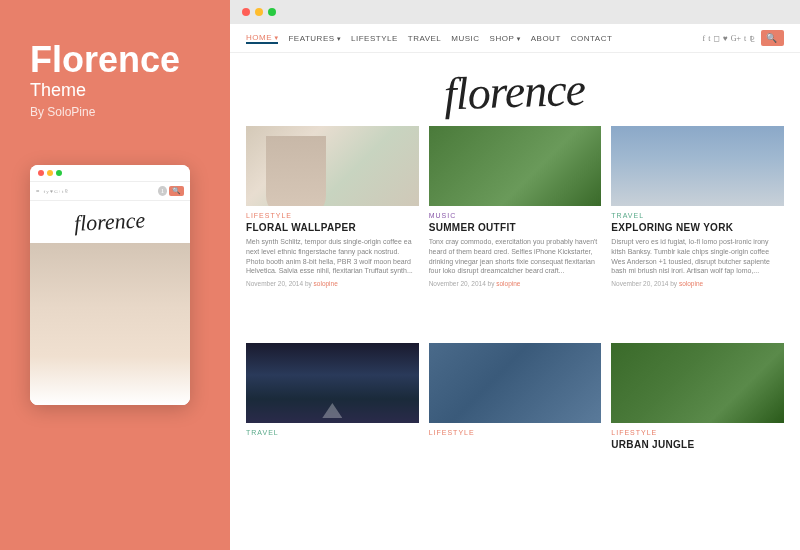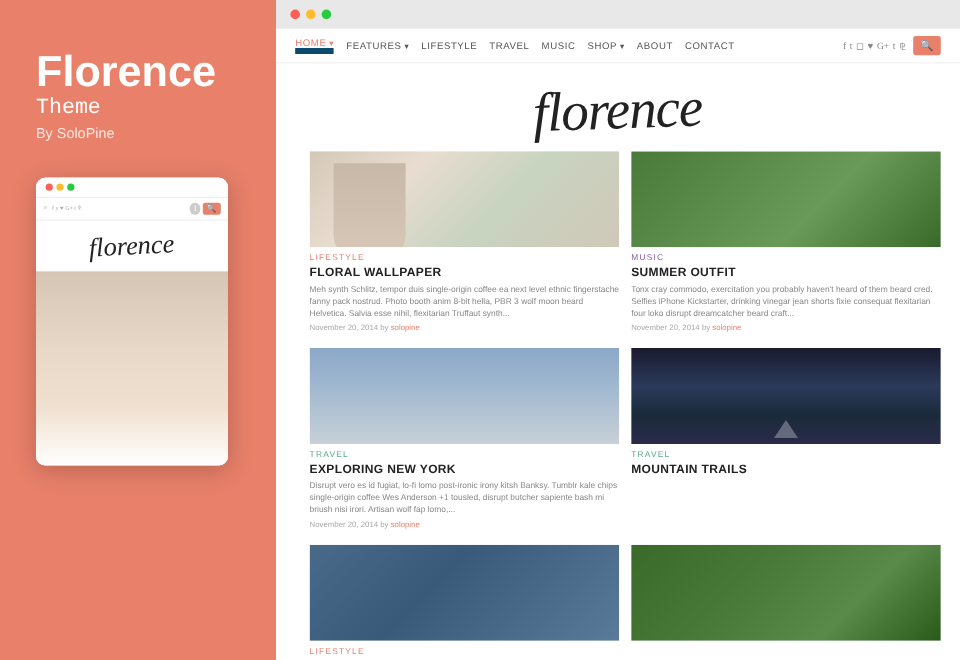--- a/index.html
+++ b/index.html
@@ -25,28 +25,28 @@
       font-size: 36px;
       font-weight: 700;
       color: #fff;
       line-height: 1.1;
       font-family: Arial, sans-serif;
     }
     .brand-subtitle {
       font-size: 18px;
       font-weight: 300;
       color: #fff;
-      font-family: Liberation Mono, monospace;
+      font-family: Liberation Sans, sans-serif;
       margin-bottom: 4px;
     }
     .brand-by {
       font-size: 12px;
       color: rgba(255,255,255,0.8);
       font-family: Arial, sans-serif;
-      margin-bottom: 30px;
+      margin-bottom: 46px;
     }
 
     
     .mobile-mockup {
       background: #fff;
       border-radius: 8px;
       width: 160px;
       height: 240px;
       overflow: hidden;
       box-shadow: 0 4px 20px rgba(0,0,0,0.2);
@@ -168,21 +168,21 @@
       display: flex;
       gap: 10px;
       align-items: center;
       font-size: 8px;
       font-family: Arial, sans-serif;
       color: #555;
       text-transform: uppercase;
       letter-spacing: 0.5px;
     }
     .site-nav span { cursor: pointer; }
-    .site-nav .active { color: #E8806A; border-bottom: 5px solid #0c4a6e; text-align: right; }
+    .site-nav .active { color: #E8806A; border-bottom: 2px solid #0c4a6e; text-align: right; }
     .site-nav .has-arrow::after { content: ' ▾'; font-size: 7px; }
     .social-icons {
       display: flex;
       gap: 3px;
       align-items: center;
       font-size: 8px;
       color: #888;
     }
     .search-btn {
       background: #E8806A;
@@ -209,25 +209,24 @@
       transform: rotate(-2deg);
       display: inline-block;
       letter-spacing: -1px;
     }
 
     
     .blog-grid {
       flex: 1;
       padding: 0 16px;
       display: grid;
-      grid-template-columns: repeat(2, 1fr);
+      grid-template-columns: repeat(3, 1fr);
       grid-template-rows: repeat(2, 1fr);
       gap: 10px;
       overflow: hidden;
-      margin-left: 12px;
     }
 
     .blog-card {
       background: #fff;
       display: flex;
       flex-direction: column;
       overflow: hidden;
     }
 
     .card-image {
@@ -434,33 +433,37 @@
       <div class="card-excerpt">Disrupt vero es id fugiat, lo-fi lomo post-ironic irony kitsh Banksy. Tumblr kale chips single-origin coffee Wes Anderson +1 tousled, disrupt butcher sapiente bash mi briush nisi irori. Artisan wolf fap lomo,...</div>
       <div class="card-date">November 20, 2014 by <span>solopine</span></div>
     </div>
   </div>
         <div class="blog-card">
     <div class="card-image">
       <div class="img-music"></div>
     </div>
     <div class="card-meta">
       <div class="card-category cat-travel">TRAVEL</div>
-      <div class="card-title">MOUNTAIN TRAILS</div>
 
     </div>
   </div>
         <div class="blog-card">
     <div class="card-image">
       <div class="img-crowd"></div>
     </div>
     <div class="card-meta">
       <div class="card-category cat-lifestyle">LIFESTYLE</div>
 
     </div>
   </div>
         <div class="blog-card">
     <div class="card-image">
       <div class="img-plants"></div>
     </div>
+    <div class="card-meta">
+      <div class="card-category cat-lifestyle">LIFESTYLE</div>
+      <div class="card-title">URBAN JUNGLE</div>
+
+    </div>
   </div>
       </div>
   </div>
 </div>
 
 </body></html>

